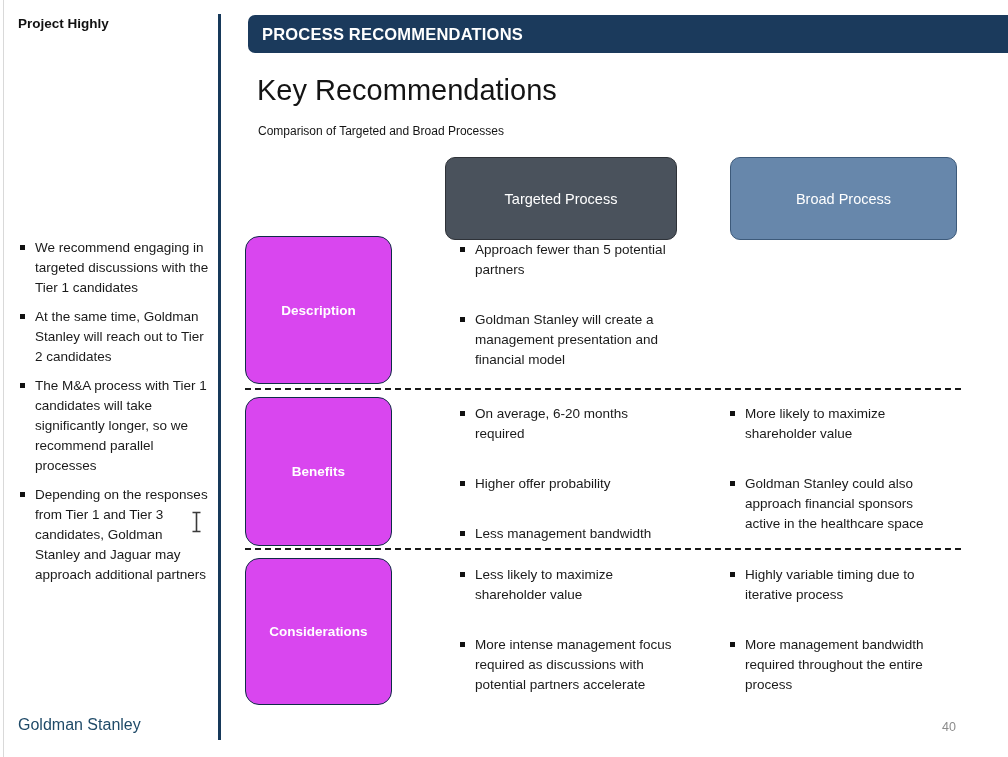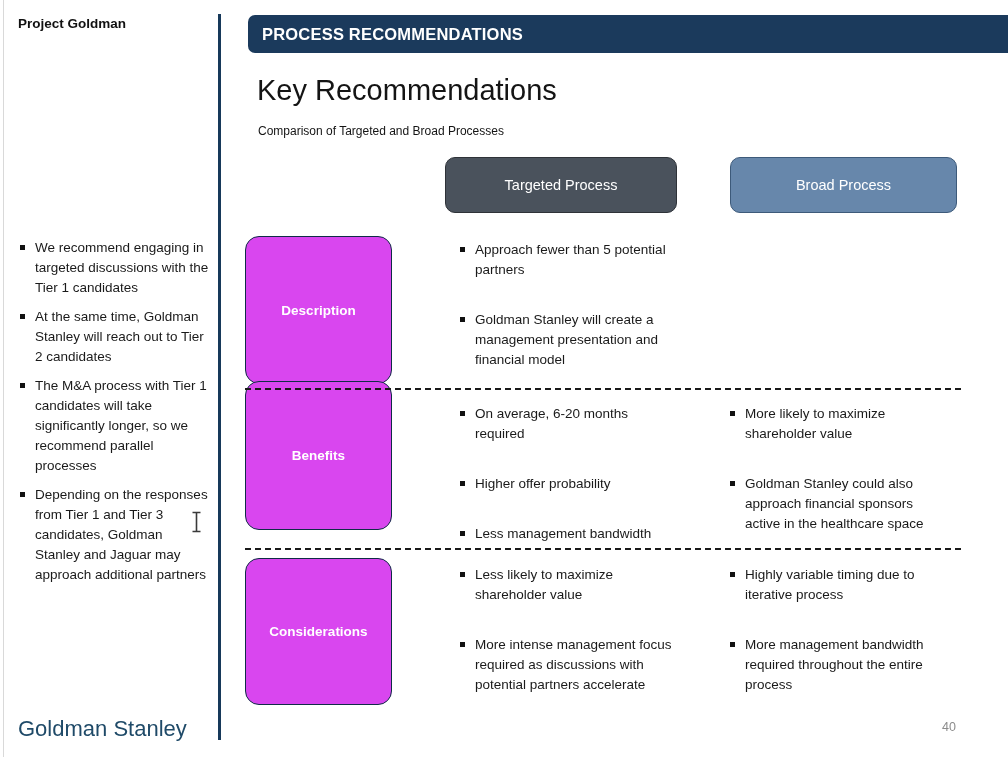--- a/index.html
+++ b/index.html
@@ -11,31 +11,31 @@
   .project-label{position:absolute;left:18px;top:16px;font-size:13.5px;font-weight:bold;color:#111;}
   .vdivider{position:absolute;left:218px;top:14px;width:2.5px;height:726px;background:#17395a;}
 
   .banner{position:absolute;left:248px;top:15px;width:804px;height:38px;background:#1b3a5c;
           border-radius:7px;display:flex;align-items:center;padding-left:14px;box-sizing:border-box;}
   .banner span{color:#fff;font-size:16.5px;font-weight:600;letter-spacing:.2px;}
 
   .page-title{position:absolute;left:257px;top:74px;font-size:29px;font-weight:500;color:#141414;}
   .page-subtitle{position:absolute;left:258px;top:124px;font-size:12px;color:#141414;}
 
-  .col-header{position:absolute;top:157px;height:56px;border-radius:10px;display:flex;
+  .col-header{position:absolute;top:157px;height:83px;border-radius:10px;display:flex;
               align-items:center;justify-content:center;box-sizing:border-box;}
   .col-header span{color:#fff;font-size:14.5px;}
   .col-targeted{left:445px;width:232px;background:#4a525c;border:1.5px solid #2e3238;}
   .col-broad{left:730px;width:227px;background:#6787ab;border:1.5px solid #3d5a7a;}
 
   .rowbox{position:absolute;left:245px;width:147px;background:#d946ef;border:1.5px solid #102c47;
           border-radius:14px;display:flex;align-items:center;justify-content:center;box-sizing:border-box;}
   .rowbox span{color:#fff;font-size:13.5px;font-weight:bold;}
   .rowbox-description{top:236px;height:148px;}
-  .rowbox-benefits{top:381px;height:149px;}
+  .rowbox-benefits{top:397px;height:149px;}
   .rowbox-considerations{top:558px;height:147px;}
 
   .dash{position:absolute;left:245px;width:717px;height:2px;
         background:repeating-linear-gradient(90deg,#1a1a1a 0 6px,transparent 6px 10px);}
   .dash-1{top:388px;}
   .dash-2{top:548px;}
 
   .cell{position:absolute;}
   .cell-r1t{left:460px;top:240px;width:218px;}
   .cell-r1b{left:730px;top:240px;width:222px;}
@@ -46,32 +46,32 @@
 
   .sidebar{position:absolute;left:20px;top:238px;width:192px;}
 
   .bullet-item{display:flex;margin-bottom:30px;}
   .sidebar .bullet-item{margin-bottom:9px;}
   .sq{flex:none;width:5px;height:5px;background:#111;margin:7px 10px 0 0;}
   .bt{font-size:13.5px;line-height:20px;color:#1a1a1a;}
   .cell .bt{max-width:205px;}
   .sidebar .bt{max-width:176px;}
 
-  .footer-brand{position:absolute;left:18px;top:716px;font-size:22px;color:#1f4a68;}
+  .footer-brand{position:absolute;left:18px;top:716px;font-size:16px;color:#1f4a68;}
   .page-number{position:absolute;left:942px;top:720px;font-size:12.5px;color:#8c8c8c;}
 
   .ibeam{position:absolute;left:190px;top:511px;}
 </style>
 </head>
 <body>
 
 <div class="slide">
   <div class="win-edge"></div>
 
-  <div class="project-label">Project Goldman</div>
+  <div class="project-label">Project Highly</div>
   <div class="vdivider"></div>
 
   <div class="banner">
     <span>PROCESS RECOMMENDATIONS</span>
   </div>
 
   <div class="page-title">Key Recommendations</div>
   <div class="page-subtitle">Comparison of Targeted and Broad Processes</div>
 
   <div class="col-header col-targeted">

